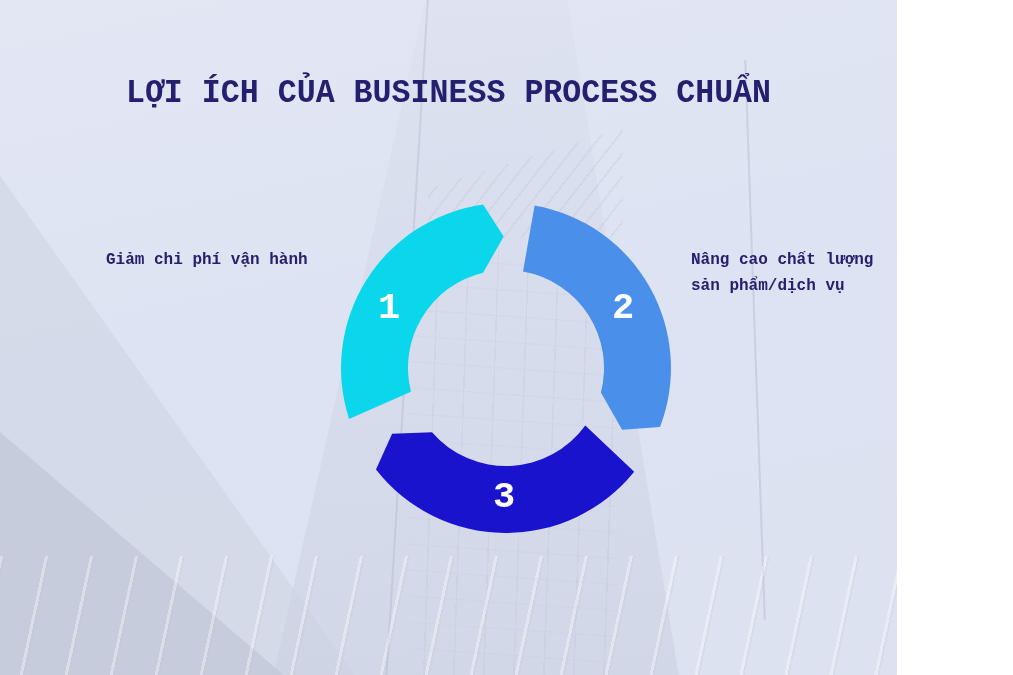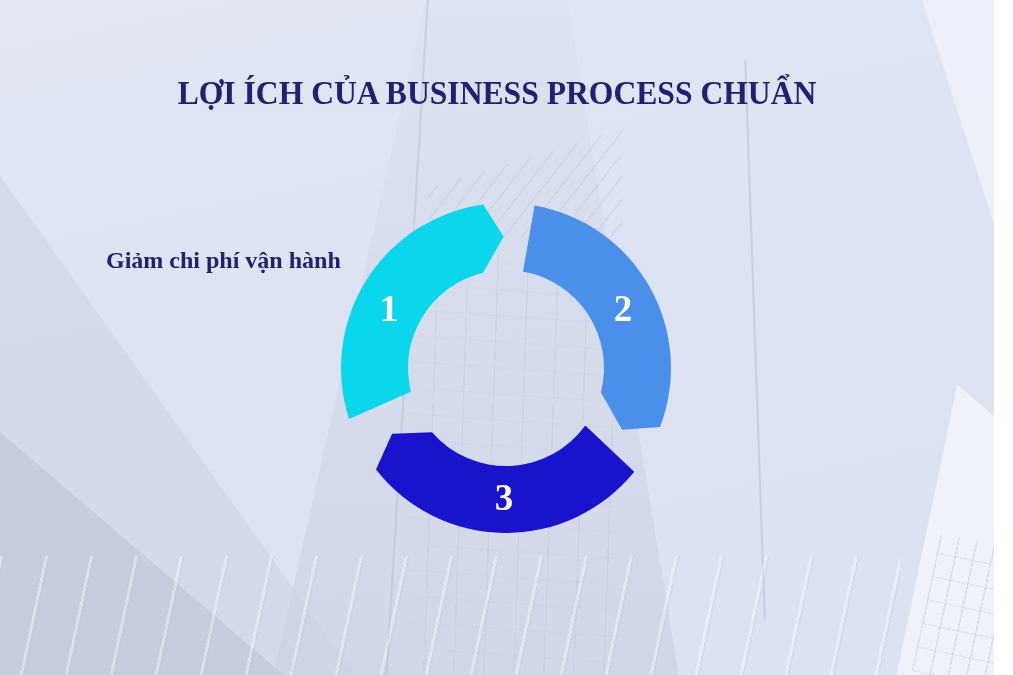--- a/index.html
+++ b/index.html
@@ -1,19 +1,19 @@
 <!DOCTYPE html>
 <html><head>
 <meta charset="utf-8">
 <style>
   html,body{margin:0;padding:0;}
   .stage{
-    position:relative;width:994px;height:675px;overflow:hidden;
+    position:relative;width:897px;height:675px;overflow:hidden;
     background:linear-gradient(168deg,#e3e7f4 0%,#dde3f2 45%,#dce2f0 100%);
-    font-family:Liberation Serif, serif;
+    font-family:Liberation Mono, monospace;
   }
   .abs{position:absolute;}
   
   .bg-tower-center{
     left:0;top:0;width:1013px;height:675px;
     clip-path:polygon(42% 0%,56% 0%,67% 100%,27% 100%);
     background:linear-gradient(180deg,rgba(206,212,227,0.18) 0%,rgba(200,206,223,0.38) 70%,rgba(196,202,220,0.45) 100%);
   }
   .bg-center-grid{
     left:408px;top:245px;width:210px;height:430px;opacity:.8;
@@ -60,21 +60,21 @@
   }
   
   .donut-svg{left:0;top:0;width:1013px;height:675px;}
   .title{
     left:0;right:0;top:74px;text-align:center;
     font-size:34px;font-weight:800;color:#23206f;
     letter-spacing:0px;white-space:nowrap;
     transform:scaleX(0.93);
   }
   .label{
-    font-weight:700;font-size:24px;line-height:26px;color:#23206f;
+    font-weight:700;font-size:16px;line-height:26px;color:#23206f;
   }
   .label-1{left:106px;top:247px;}
   .label-2{left:691px;top:247px;}
   .label-2 span{display:block;}
   .label-3{left:516px;top:563px;transform:translateX(-50%);white-space:nowrap;}
   .num{
     color:#ffffff;font-weight:700;font-size:37px;line-height:37px;
     transform:translate(-50%,-50%);
   }
   .num-1{left:389px;top:308px;}
@@ -105,15 +105,19 @@
     <path d="M534.6,205.5 A165,165 0 0 1 660.0,427.1 L622.1,429.7 L600.9,392.5 A98,98 0 0 0 523.0,271.5 Z" fill="#4a90ea"></path>
     <path d="M634.2,471.8 A165,165 0 0 1 376.0,469.6 L392.1,433.8 L432.0,432.3 A98,98 0 0 0 585.3,425.6 Z" fill="#1a13ce"></path>
   </svg>
 
   <span class="abs num num-1">1</span>
   <span class="abs num num-2">2</span>
   <span class="abs num num-3">3</span>
 
   <div class="abs label label-1">Giảm chi phí vận hành</div>
 
+  <div class="abs label label-2">
+    <span>Nâng cao chất lượng</span>
+    <span>sản phẩm/dịch vụ</span>
+  </div>
 
 
 </div>
 
 </body></html>

